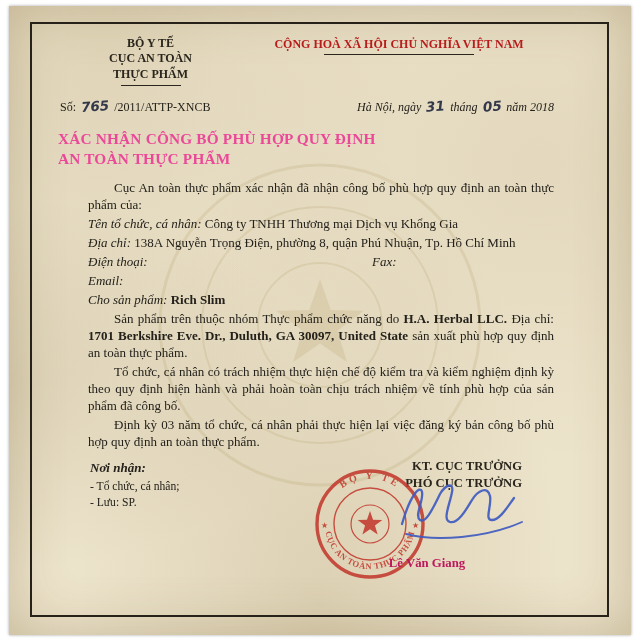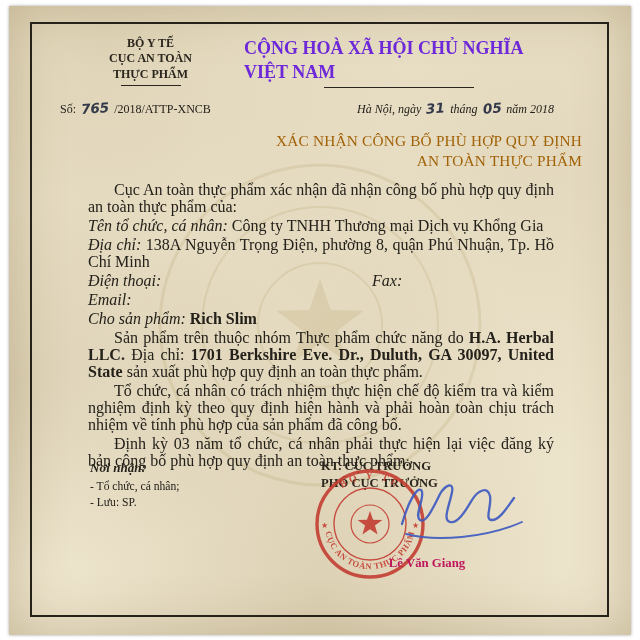--- a/index.html
+++ b/index.html
@@ -10,39 +10,39 @@
       radial-gradient(ellipse at 85% 25%, rgba(150,125,70,.10), transparent 45%),
       radial-gradient(ellipse at 50% 95%, rgba(140,115,60,.16), transparent 55%),
       radial-gradient(ellipse at 0% 60%, rgba(120,95,45,.12), transparent 35%),
       #ece3cb;
     box-shadow: inset 0 0 55px rgba(115,90,40,.30), 0 0 3px rgba(0,0,0,.35);}
   .frame{position:absolute;left:30px;top:22px;width:579px;height:595px;border:2.5px solid #262219;box-sizing:border-box;}
   .watermark{position:absolute;left:150px;top:155px;opacity:.16;}
   .content{position:absolute;left:58px;top:30px;width:524px;}
   .hdr{display:flex;margin-top:6px;}
   .hdr-left{width:185px;text-align:center;font-weight:bold;font-size:12px;line-height:1.28;color:#2a261d;}
-  .hdr-right{width:310px;margin-left:auto;margin-right:28px;text-align:left;font-weight:bold;font-size:18px;line-height:1.35;color:#6d28d9;}
+  .hdr-right{width:310px;margin-left:auto;margin-right:28px;text-align:center;font-weight:bold;font-size:12px;line-height:1.35;color:#b91c1c;}
   .rule-s{width:60px;border-top:1.6px solid #2a261d;margin:3px auto 0;}
   .rule-l{width:150px;border-top:1.6px solid #2a261d;margin:2px auto 0;}
   .numdate{display:flex;margin-top:12px;font-size:12px;align-items:baseline;}
   .num{margin-left:2px;}
   .date{margin-left:auto;margin-right:28px;font-style:italic;}
   .ink{font-family:"DejaVu Sans",sans-serif;font-style:italic;color:#33394a;display:inline-block;transform:rotate(-4deg);font-size:13.5px;font-weight:bold;padding:0 2px;}
-  .doc-title{text-align:right;margin-top:14px;font-weight:normal;font-size:15.3px;line-height:1.32;letter-spacing:.2px;color:#a16207;}
-  .bodytext{margin:10px 28px 8px 30px;font-size:16px;line-height:17px;text-align:justify;}
+  .doc-title{text-align:left;margin-top:14px;font-weight:bold;font-size:15.3px;line-height:1.32;letter-spacing:.2px;color:#ec4899;}
+  .bodytext{margin:10px 28px 8px 30px;font-size:13px;line-height:17px;text-align:justify;}
   .bodytext p{margin:2px 0;text-indent:26px;}
   .field{margin:2px 0;}
   .lbl{font-style:italic;}
   .val{}
   .b{font-weight:bold;}
   .phone-line{position:relative;}
   .fax{position:absolute;left:284px;top:0;}
   .recipients{position:absolute;left:90px;top:460px;font-size:11.6px;line-height:16px;}
   .recipients .rtitle{font-weight:bold;font-style:italic;font-size:13px;margin-bottom:3px;}
-  .signblock{position:absolute;left:321px;top:458px;width:190px;text-align:left;font-weight:bold;font-size:12.6px;line-height:17px;color:#2a261d;}
+  .signblock{position:absolute;left:332px;top:458px;width:190px;text-align:right;font-weight:bold;font-size:12.6px;line-height:17px;color:#2a261d;}
   .signername{position:absolute;left:332px;top:556px;width:190px;text-align:center;font-weight:bold;font-size:12.8px;color:#be185d;}
   .stamp{position:absolute;left:312px;top:466px;opacity:.88;}
   .signature{position:absolute;left:396px;top:476px;}
 </style>
 </head>
 <body>
 
 <div class="page">
   <div class="paper"></div>
 
@@ -73,21 +73,21 @@
       <div class="hdr-right">
         <div>CỘNG HOÀ XÃ HỘI CHỦ NGHĨA VIỆT NAM</div>
         <div class="rule-l"></div>
       </div>
     </div>
 
     <div class="numdate">
       <span class="num">
         <span>Số:</span>
         <span class="ink">765</span>
-        <span>/2018/ATTP-XNCB</span>
+        <span>/2011/ATTP-XNCB</span>
       </span>
       <span class="date">
         <span>Hà Nội, ngày</span>
         <span class="ink">31</span>
         <span>tháng</span>
         <span class="ink">05</span>
         <span>năm 2018</span>
       </span>
     </div>
 

